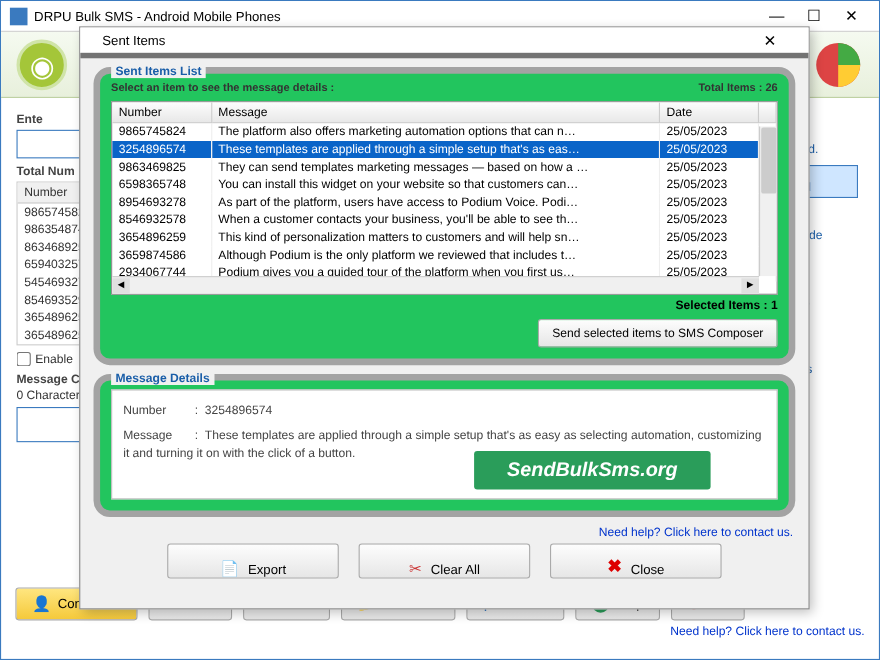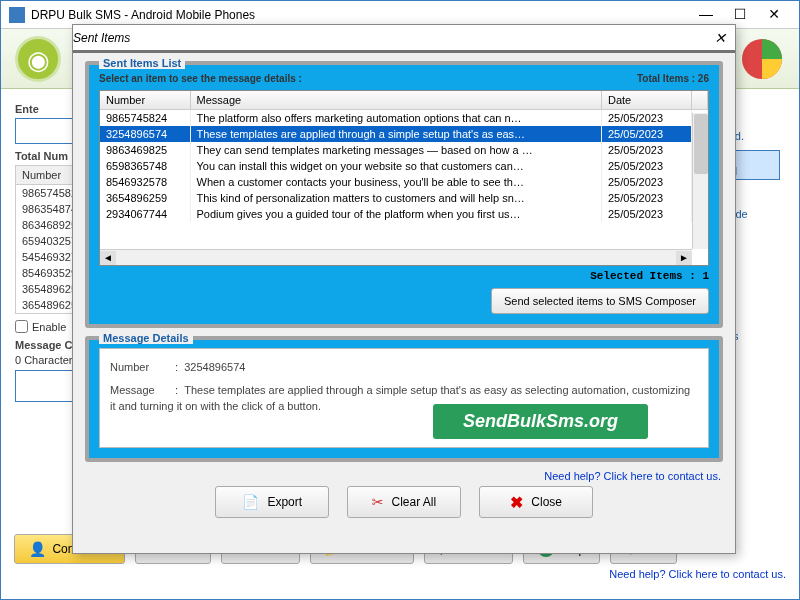--- a/index.html
+++ b/index.html
@@ -27,46 +27,46 @@
 .right-strip div { margin-bottom: 8px; color: #1a5ea8; }
 
 .bottom-bar { position: absolute; bottom: 20px; left: 14px; right: 14px; }
 .btn-row { display: flex; gap: 10px; align-items: center; margin-top: 6px; }
 .main-btn { height: 30px; padding: 0 14px; background: linear-gradient(#fdfdfd, #e6e6e6); border: 1px solid #aaa; border-radius: 3px; display: flex; align-items: center; gap: 6px; font-size: 12px; cursor: pointer; }
 .main-btn.contact { background: linear-gradient(#ffe680, #f5c93a); }
 .help-link { color: #0033cc; font-size: 11px; text-align: right; margin-top: 4px; cursor: pointer; }
 
 
 .dialog { position: absolute; top: 24px; left: 72px; width: 664px; height: 530px; background: #f0f0f0; border: 1px solid #888; box-shadow: 3px 3px 10px rgba(0,0,0,.25); }
-.dlg-titlebar { height: 28px; background: #fff; display: flex; align-items: center; padding: 0 0; font-size: 12px; border-bottom: 3px solid #737373; font-style: italic; }
+.dlg-titlebar { height: 28px; background: #fff; display: flex; align-items: center; padding: 0 20px; font-size: 12px; border-bottom: 5px solid #737373; }
 .dlg-titlebar .close-x { width: 30px; text-align: center; cursor: pointer; font-size: 14px; }
 .dlg-body { padding: 8px 12px; }
-.groupbox { border: 4px solid #a3a3a3; border-radius: 3px; padding: 8px 10px 10px; background: #0ea5e9; margin-bottom: 8px; position: relative; }
+.groupbox { border: 6px solid #a3a3a3; border-radius: 15px; padding: 8px 10px 10px; background: #22c55e; margin-bottom: 8px; position: relative; }
 .groupbox > .legend { position: absolute; top: -8px; left: 10px; background: #f0f0f0; padding: 0 4px; font-size: 11px; color: #1a5ea8; font-weight: bold; }
 .instr-row { display: flex; justify-content: space-between; font-size: 10px; font-weight: bold; color: #333; margin-bottom: 6px; }
 .table-wrap { border: 1px solid #888; background: #fff; height: 176px; overflow: hidden; position: relative; }
 .tbl { width: 100%; border-collapse: collapse; font-size: 11px; }
 .tbl th { background: linear-gradient(#fdfdfd,#e8e8e8); border-right: 1px solid #ccc; border-bottom: 1px solid #ccc; text-align: left; padding: 3px 6px; font-weight: normal; }
 .tbl td { padding: 2px 6px; border-right: 1px solid #eee; white-space: nowrap; overflow: hidden; text-overflow: ellipsis; max-width: 0; }
 .tbl tr.sel td { background: #0a64c8; color: #fff; }
 .col-num { width: 90px; }
 .col-date { width: 90px; }
 .hscroll { position: absolute; bottom: 0; left: 0; right: 16px; height: 16px; background: #f0f0f0; border-top: 1px solid #ccc; display: flex; align-items: center; }
 .hscroll .arr { width: 16px; height: 14px; background: #e0e0e0; text-align: center; font-size: 10px; line-height: 14px; cursor: pointer; }
 .hscroll .track { flex: 1; }
 .vscroll { position: absolute; top: 22px; right: 0; bottom: 16px; width: 16px; background: #f0f0f0; border-left: 1px solid #ccc; }
 .vscroll .thumb { width: 14px; height: 60px; background: #ccc; margin: 1px; border-radius: 2px; }
-.sel-count { text-align: right; font-size: 11px; font-weight: bold; margin-top: 4px; font-family: Liberation Mono, monospace; }
+.sel-count { text-align: right; font-size: 11px; font-weight: bold; margin-top: 4px; }
 .send-composer-btn { float: right; margin-top: 6px; height: 26px; padding: 0 12px; background: linear-gradient(#fdfdfd,#e6e6e6); border: 1px solid #aaa; border-radius: 3px; font-size: 11px; cursor: pointer; }
 .details-box { background: #fff; border: 1px solid #bbb; padding: 10px; font-size: 11px; line-height: 1.5; color: #444; height: 100px; position: relative; }
 .details-box .lbl { display: inline-block; width: 62px; }
 .watermark { position: absolute; right: 60px; bottom: 8px; background: #2a9d5a; color: #fff; padding: 4px 30px; font-size: 18px; font-style: italic; font-weight: bold; border-radius: 3px; }
 .dlg-help { text-align: right; color: #0033cc; font-size: 11px; margin: 4px 2px; cursor: pointer; }
 .dlg-btn-row { display: flex; gap: 18px; justify-content: center; margin-top: 2px; }
-.dlg-btn { width: 114px; height: 32px; background: linear-gradient(#fdfdfd,#e6e6e6); border: 1px solid #aaa; border-radius: 3px; display: flex; align-items: center; justify-content: center; gap: 8px; font-size: 12px; cursor: pointer; }
+.dlg-btn { width: 156px; height: 32px; background: linear-gradient(#fdfdfd,#e6e6e6); border: 1px solid #aaa; border-radius: 3px; display: flex; align-items: flex-end; justify-content: center; gap: 8px; font-size: 12px; cursor: pointer; }
 .ic-export::before { content:'📄'; font-size:14px; }
 .ic-clearall::before { content:'✂'; color:#c33; font-size:14px; }
 .ic-clearsel::before { content:'✖'; color:#c90; font-size:14px; }
 .ic-close::before { content:'✖'; color:#d00; font-size:16px; font-weight:bold; }
 .ic-send::before{content:'✉';color:#e68a00;font-size:14px;}
 .ic-reset::before{content:'↻';color:#2a9d5a;font-size:14px;}
 .ic-sent::before{content:'📁';color:#e6b800;font-size:14px;}
 .ic-about::before{content:'ℹ';color:#3a7abf;font-size:14px;}
 .ic-help::before{content:'?';background:#2a9d5a;color:#fff;width:16px;height:16px;border-radius:50%;display:inline-block;text-align:center;line-height:16px;font-size:12px;}
 .ic-exit::before{content:'⏻';color:#d00;font-size:14px;}
@@ -209,28 +209,40 @@
                 <td class="col-date">25/05/2023</td>
                 <td></td>
               </tr>
               <tr>
                 <td class="col-num">6598365748</td>
                 <td>You can install this widget on your website so that customers can…</td>
                 <td class="col-date">25/05/2023</td>
                 <td></td>
               </tr>
               <tr>
+                <td class="col-num">8954693278</td>
+                <td>As part of the platform, users have access to Podium Voice. Podi…</td>
+                <td class="col-date">25/05/2023</td>
+                <td></td>
+              </tr>
+              <tr>
                 <td class="col-num">8546932578</td>
                 <td>When a customer contacts your business, you'll be able to see th…</td>
                 <td class="col-date">25/05/2023</td>
                 <td></td>
               </tr>
               <tr>
                 <td class="col-num">3654896259</td>
                 <td>This kind of personalization matters to customers and will help sn…</td>
+                <td class="col-date">25/05/2023</td>
+                <td></td>
+              </tr>
+              <tr>
+                <td class="col-num">3659874586</td>
+                <td>Although Podium is the only platform we reviewed that includes t…</td>
                 <td class="col-date">25/05/2023</td>
                 <td></td>
               </tr>
               <tr>
                 <td class="col-num">2934067744</td>
                 <td>Podium gives you a guided tour of the platform when you first us…</td>
                 <td class="col-date">25/05/2023</td>
                 <td></td>
               </tr>
             </tbody>

